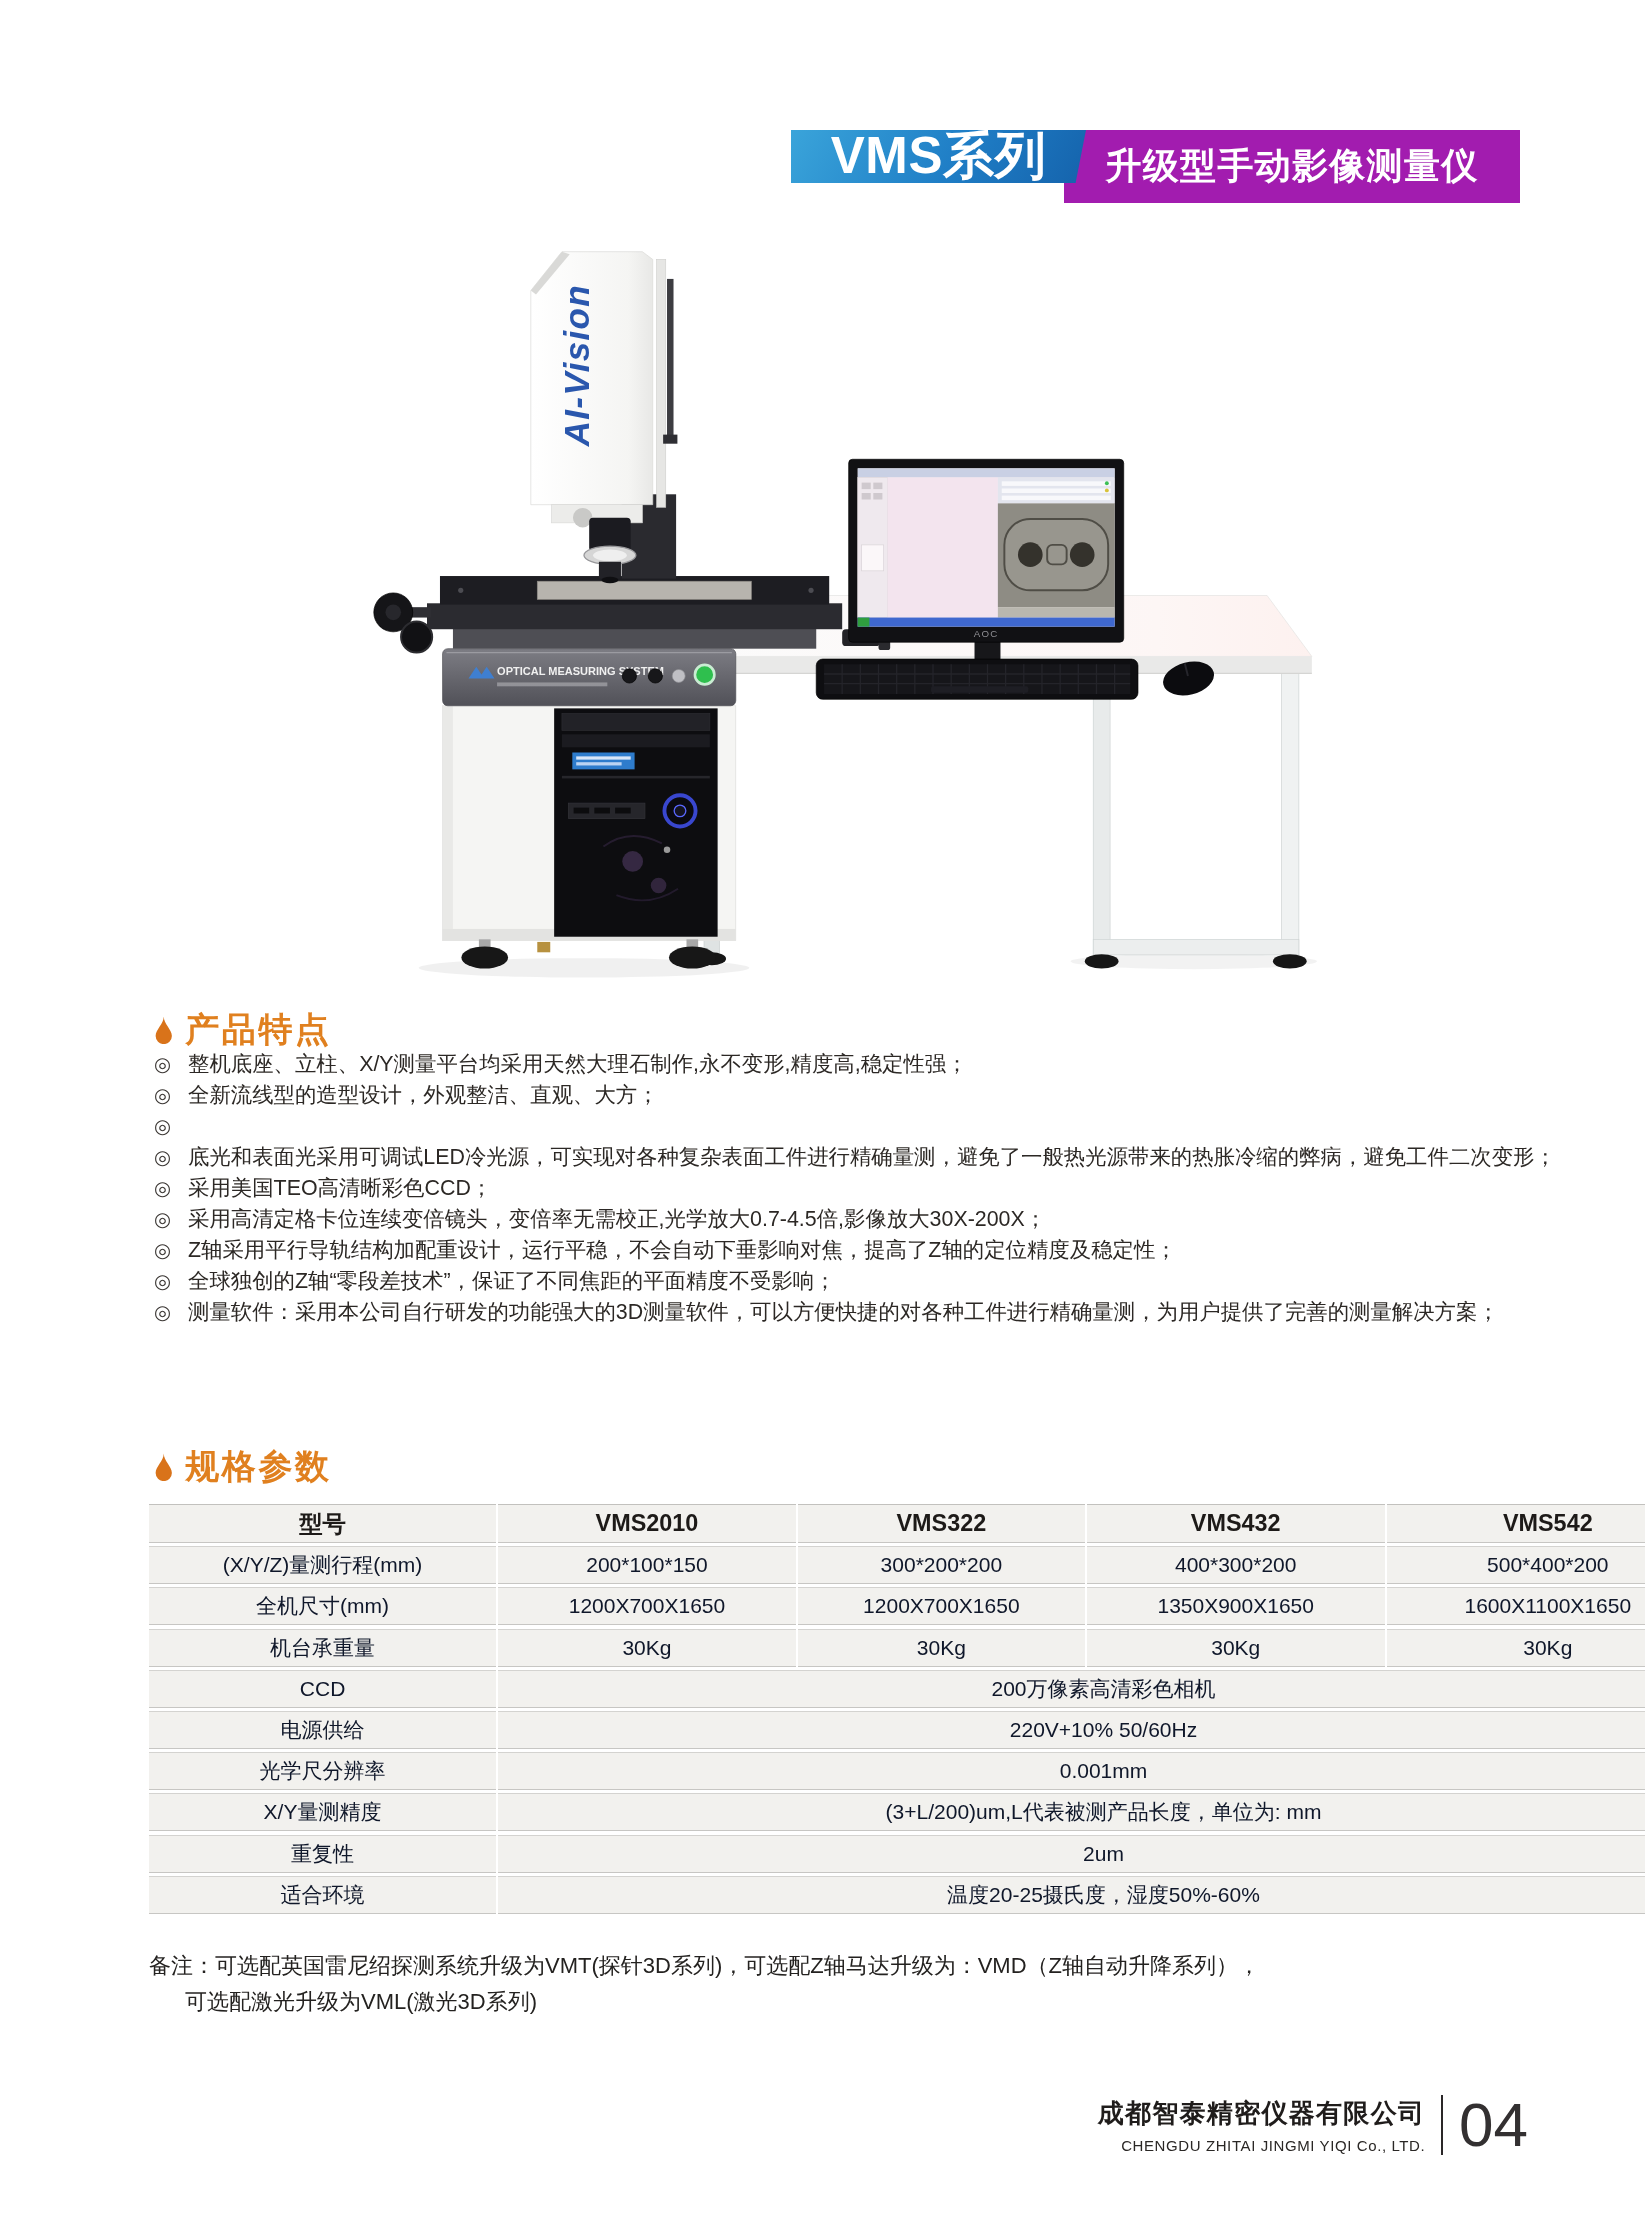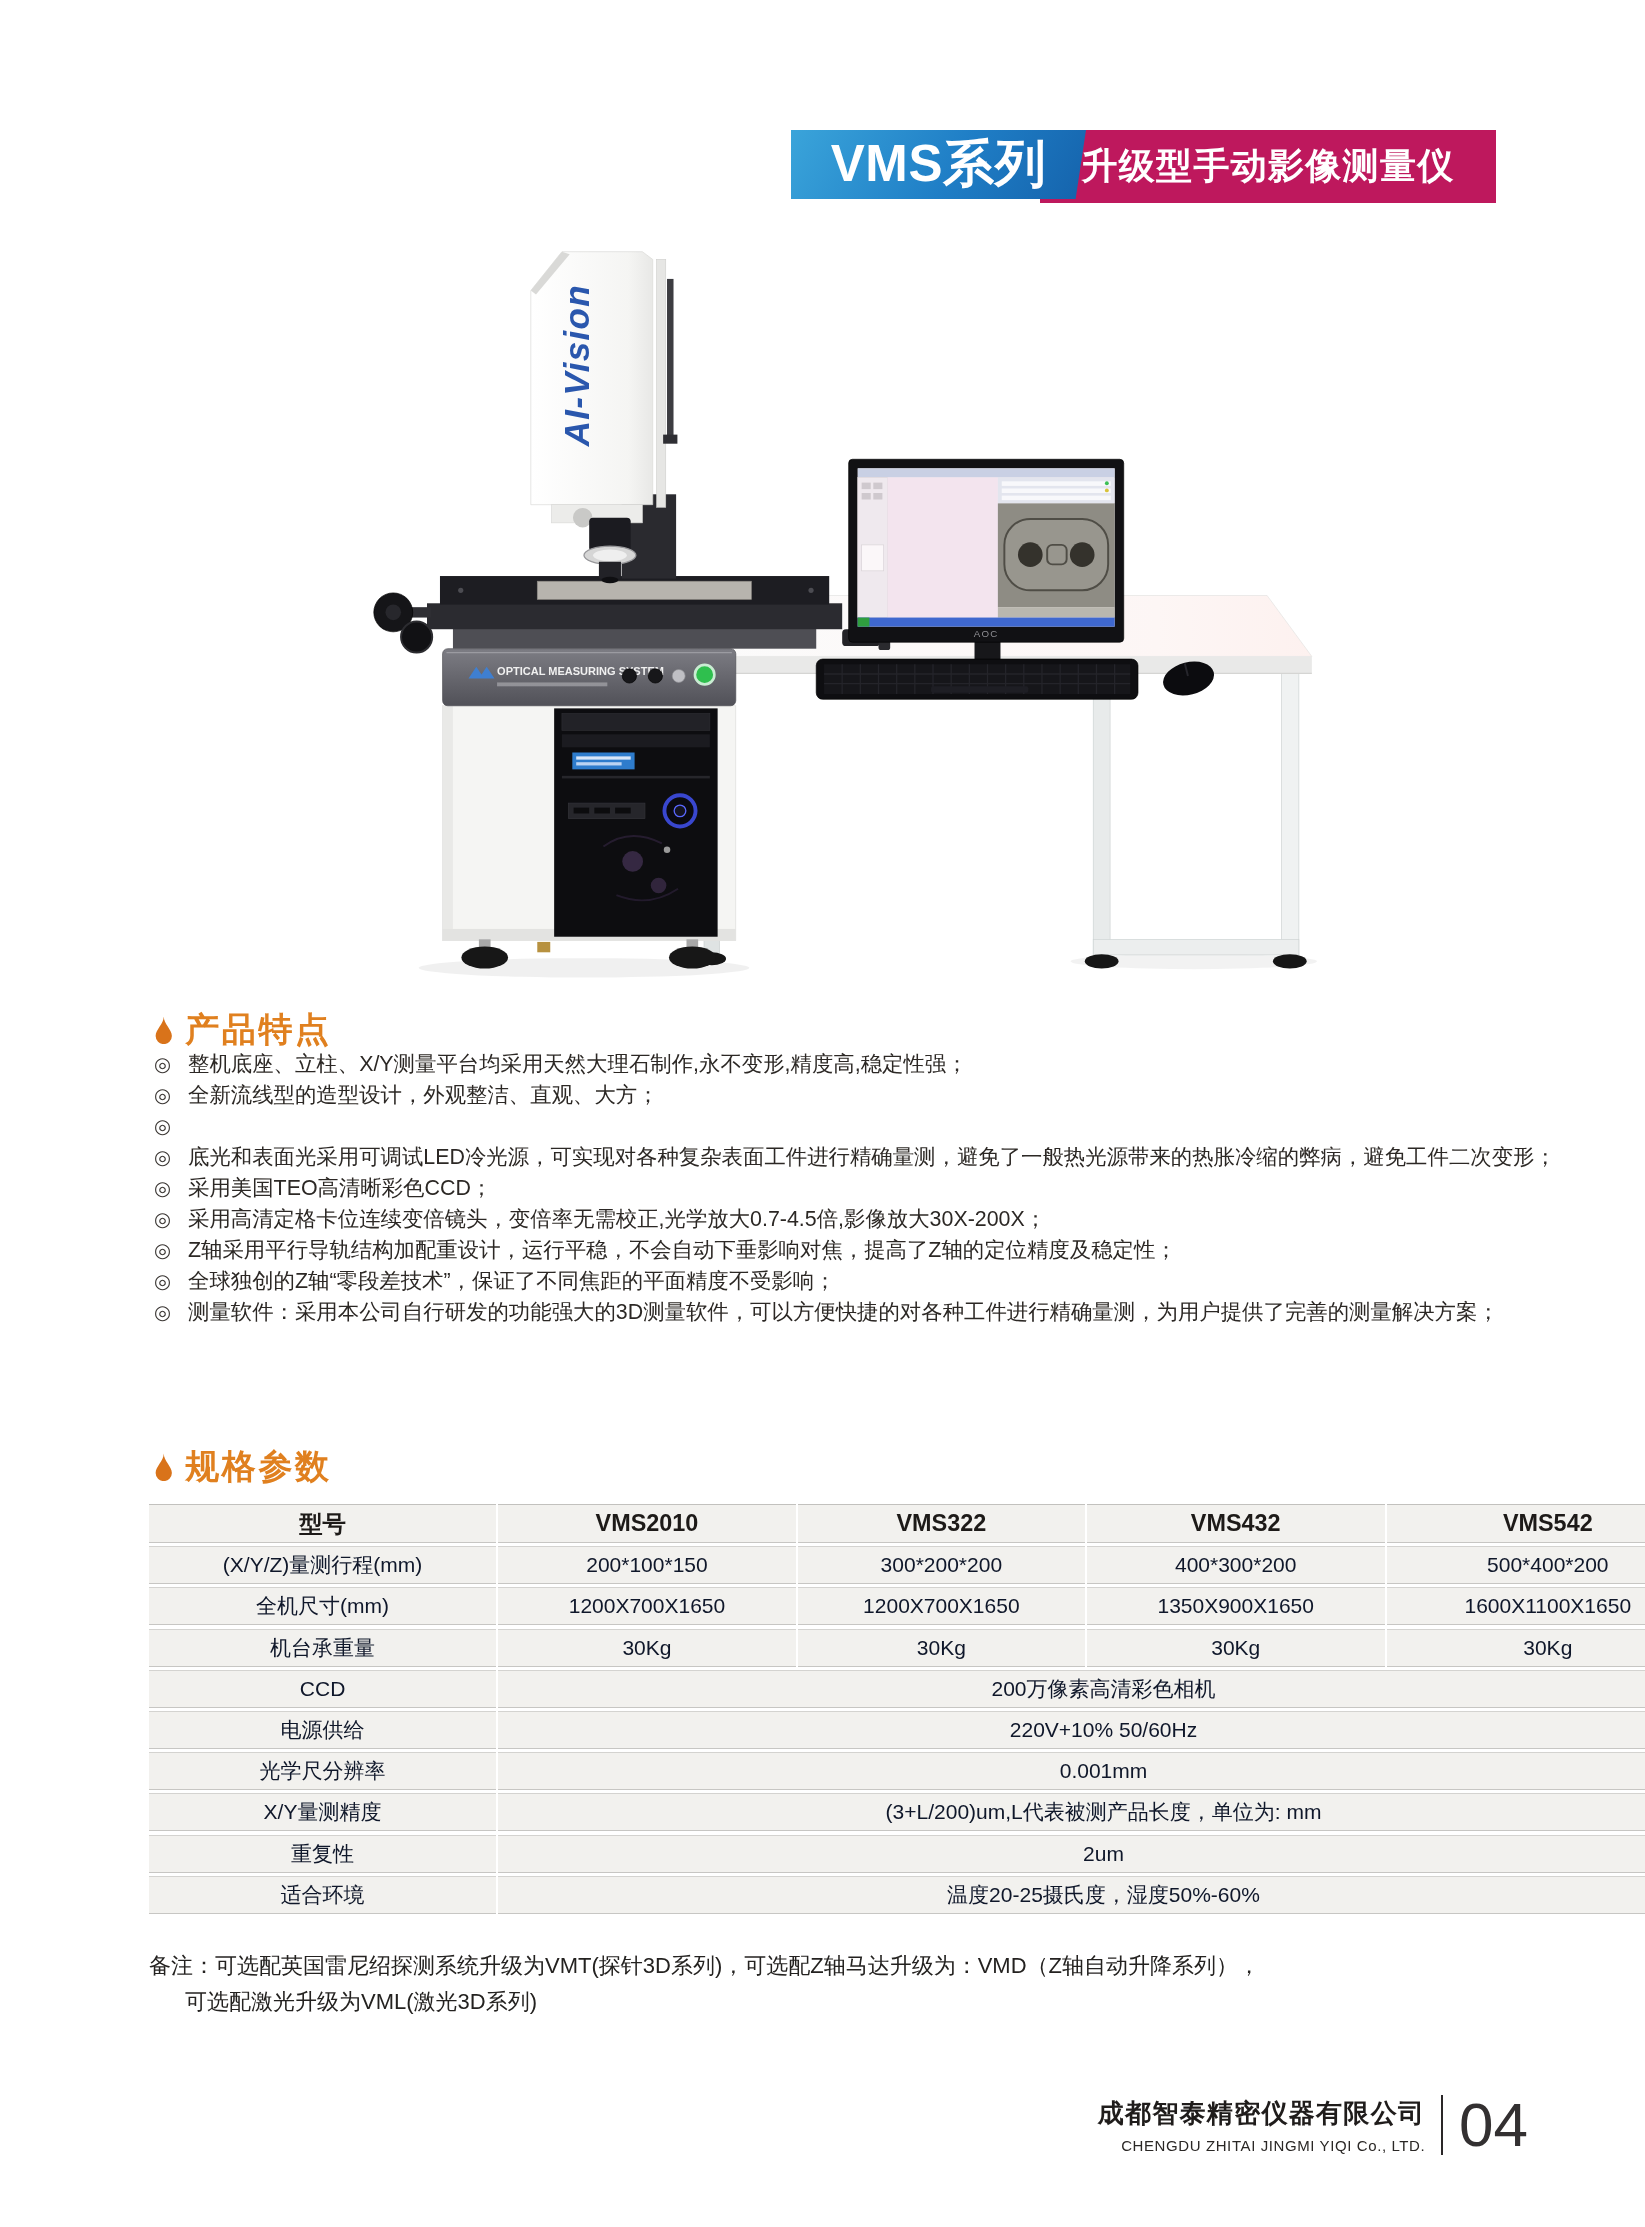--- a/index.html
+++ b/index.html
@@ -2,29 +2,29 @@
 <html style="font-size:10.4px"><head>
 <meta charset="utf-8">
 <style>
   html,body{margin:0;padding:0;background:#ffffff;}
   .page{
     position:relative;width:1646px;height:2227px;background:#ffffff;overflow:hidden;
     font-family:"Liberation Sans","DejaVu Sans",sans-serif;color:#262220;
   }
   
   .hdr-gray{
-    position:absolute;left:1040px;top:130px;width:456px;height:73px;
-    background:#be185d;display:flex;align-items:center;justify-content:center;
+    position:absolute;left:1064px;top:130px;width:456px;height:73px;
+    background:#a21caf;display:flex;align-items:center;justify-content:center;
   }
   .hdr-gray span{color:#ffffff;font-size:36px;font-weight:bold;letter-spacing:1.3px;white-space:nowrap;}
   .hdr-blue{
-    position:absolute;left:791px;top:130px;width:295px;height:69px;
+    position:absolute;left:791px;top:130px;width:295px;height:53px;
     background:linear-gradient(120deg,#3aa4da 0%,#1f7ec6 55%,#1563ac 100%);
     clip-path:polygon(0 0,100% 0,calc(100% - 10.4px) 100%,0 100%);
-    display:flex;align-items:flex-start;justify-content:center;
+    display:flex;align-items:center;justify-content:center;
   }
   .hdr-blue span{color:#ffffff;font-size:51px;font-weight:bold;letter-spacing:0.6px;white-space:nowrap;}
   
   .sec-head{position:absolute;display:flex;align-items:center;gap:11.7px;}
   .sec-head .drop{width:19.5px;height:28.6px;flex:0 0 auto;}
   .sec-head .t{font-size:34px;font-weight:bold;color:#e0801f;letter-spacing:2.6px;white-space:nowrap;}
   
   .features{position:absolute;left:154px;top:1049px;width:1415px;list-style:none;margin:0;padding:0;}
   .features li{display:flex;align-items:flex-start;font-size:21.4px;line-height:31px;color:#2c2825;white-space:nowrap;}
   .features .bul{width:34px;flex:0 0 auto;color:#3a3633;font-size:19.5px;}

